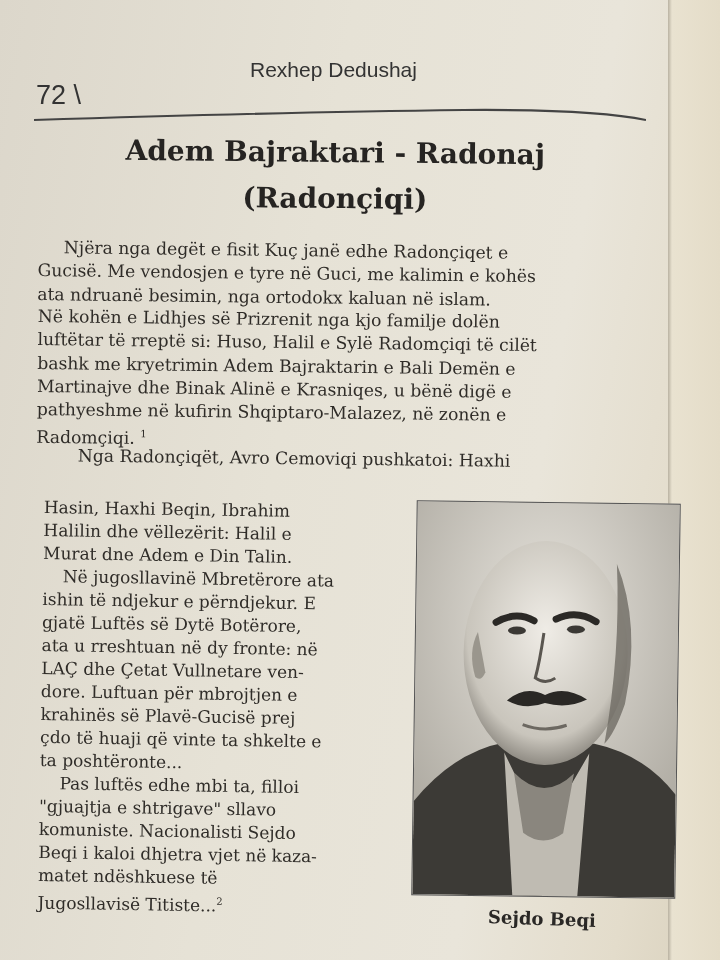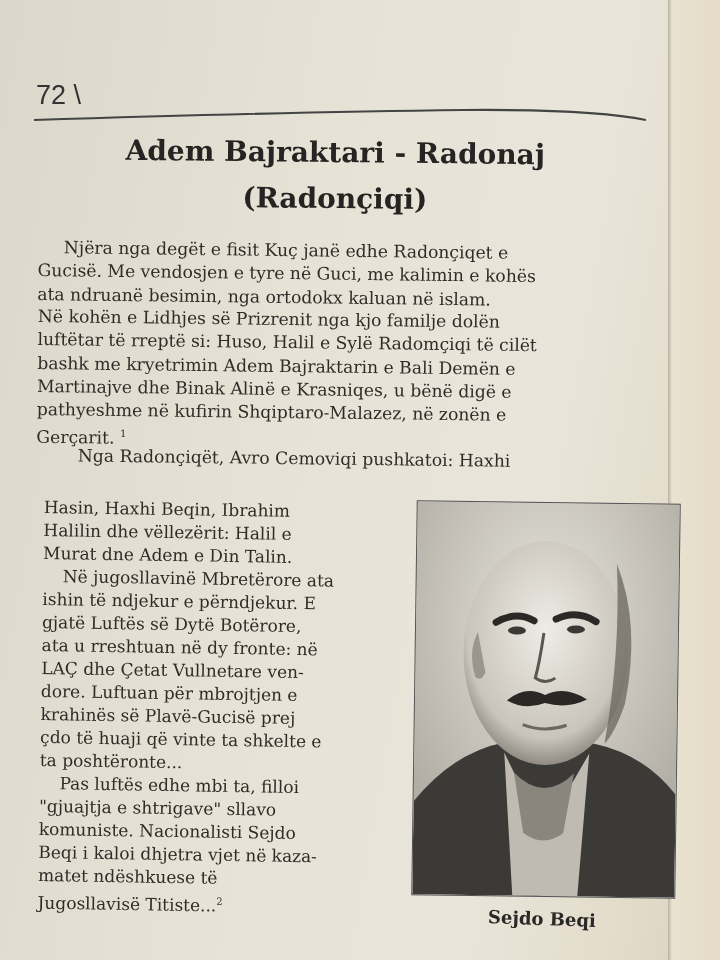--- a/index.html
+++ b/index.html
@@ -58,20 +58,21 @@
   }
   sup { font-size: 10px; }
 </style>
 </head>
 <body>
 
 <div class="page-edge"></div>
 
 <div class="header">
   <span class="page-number">72 \</span>
+  <span class="running-head">Rexhep Dedushaj</span>
   <svg class="header-rule" viewBox="0 0 612 14" preserveAspectRatio="none">
     <path d="M0 12 Q 250 4 430 2 Q 560 1 612 12" stroke="#444" stroke-width="2.2" fill="none"></path>
   </svg>
 </div>
 
 <div class="title">
   <div>Adem Bajraktari - Radonaj</div>
   <div>(Radonçiqi)</div>
 </div>
 
@@ -80,21 +81,21 @@
   <span class="line">Gucisë. Me vendosjen e tyre në Guci, me kalimin e kohës</span>
   <span class="line">ata ndruanë besimin, nga ortodokx kaluan në  islam.</span>
 </div>
 
 <div class="body-text" style="top:305px;">
   <span class="line">Në kohën e Lidhjes së Prizrenit nga kjo familje dolën</span>
   <span class="line">luftëtar të rreptë si: Huso, Halil e Sylë Radomçiqi të cilët</span>
   <span class="line">bashk me kryetrimin Adem Bajraktarin e Bali Demën e</span>
   <span class="line">Martinajve dhe Binak Alinë e Krasniqes, u bënë digë e</span>
   <span class="line">pathyeshme në kufirin Shqiptaro-Malazez, në zonën e</span>
-  <span class="line"><span>Gerçarit.</span> <sup>1</sup></span>
+  <span class="line"><span>Radomçiqi.</span> <sup>1</sup></span>
 </div>
 
 <div class="body-text" style="top:444px;">
   <span class="line" style="padding-left:40px;">Nga Radonçiqët, Avro Cemoviqi pushkatoi: Haxhi</span>
 </div>
 
 <div class="col-narrow">
   <span class="line">Hasin, Haxhi Beqin, Ibrahim</span>
   <span class="line">Halilin dhe vëllezërit: Halil e</span>
   <span class="line">Murat dne Adem e Din Talin.</span>

